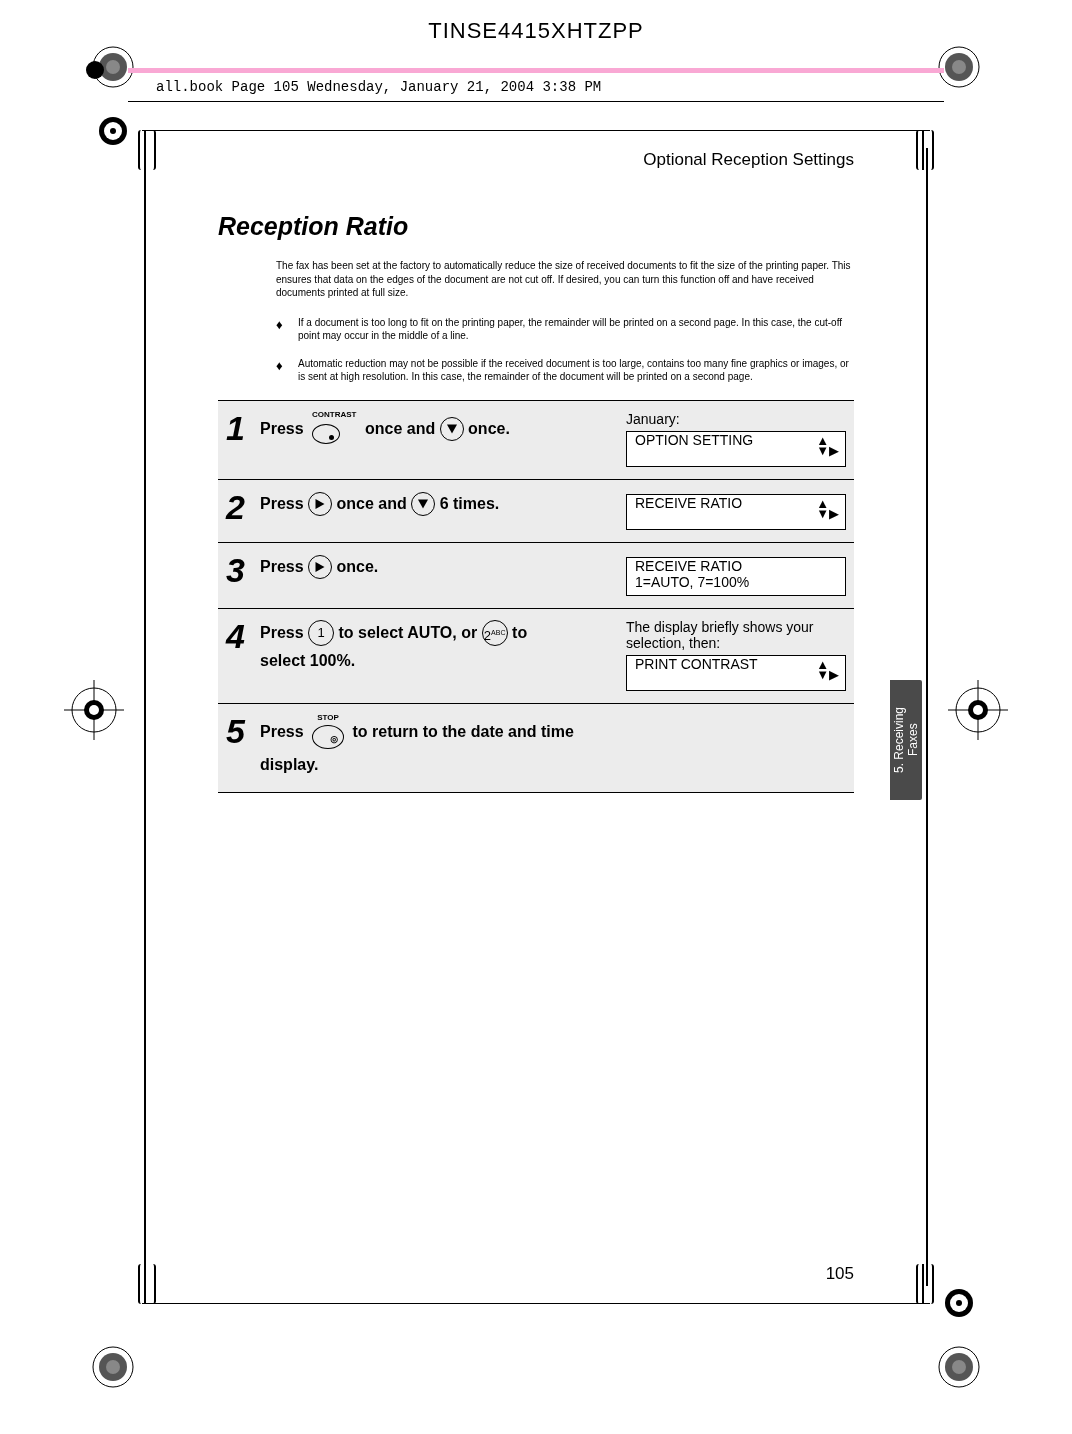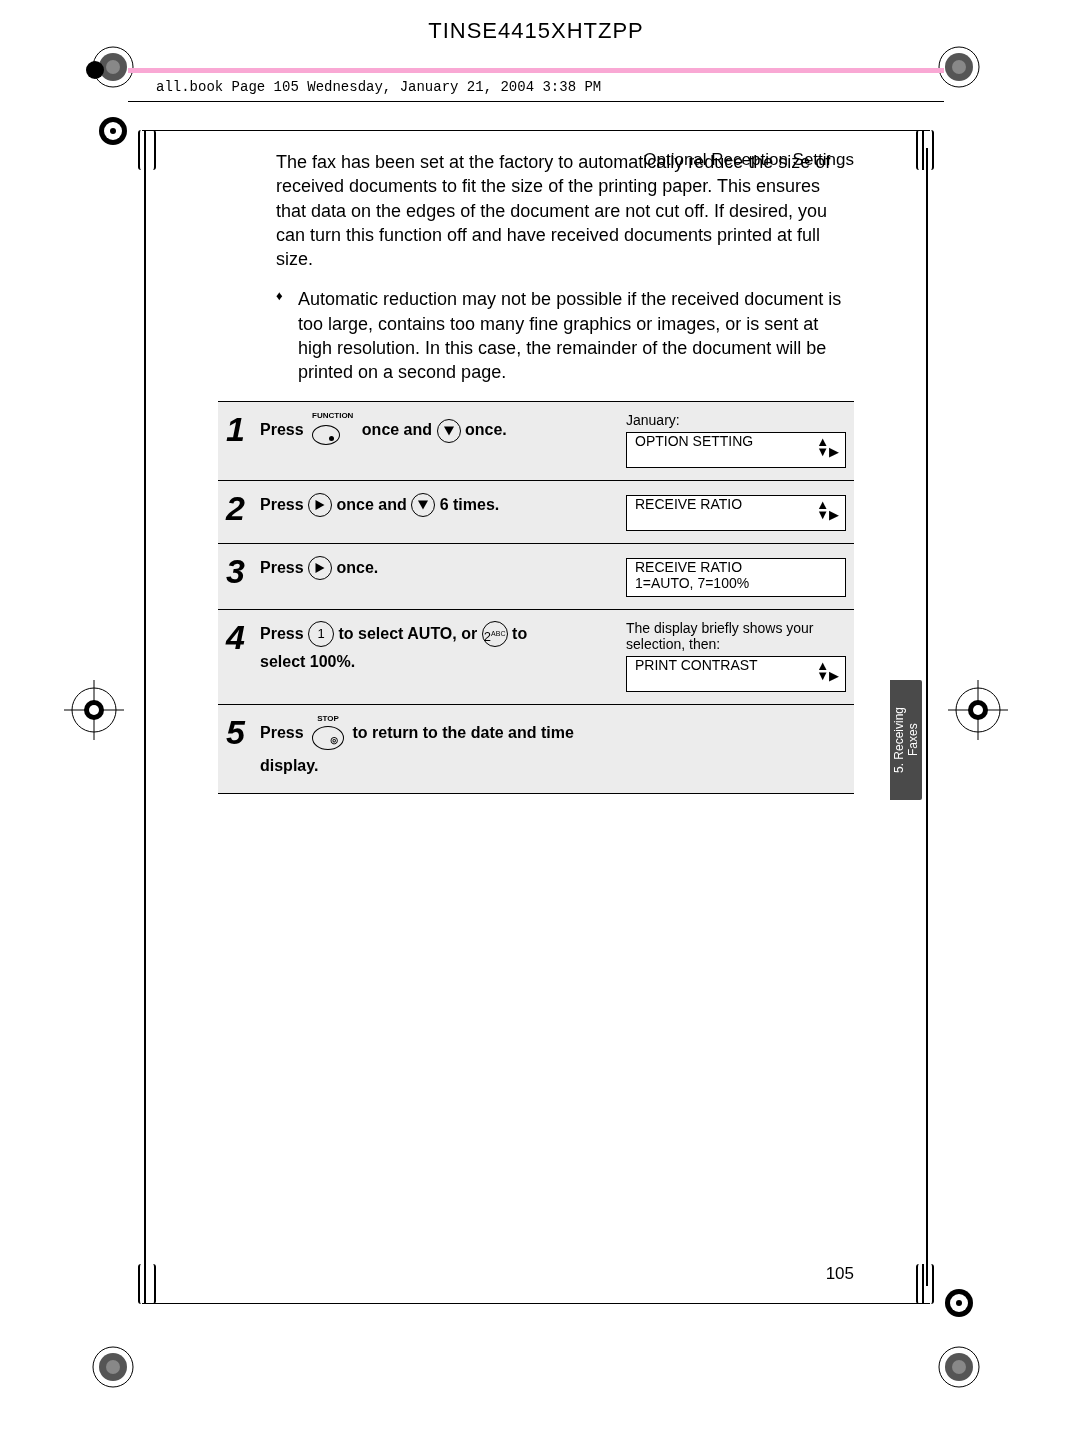--- a/index.html
+++ b/index.html
@@ -29,21 +29,21 @@
 .v-bar-r{position:absolute;right:96px;top:148px;bottom:148px;width:2px;background:#000}
 .hinge{position:absolute;width:14px;height:40px;border-left:2px solid #000;border-right:2px solid #000;border-radius:3px}
 .hinge::before{content:"";position:absolute;left:4px;top:0;bottom:0;width:2px;background:#000}
 .h-tl{left:90px;top:130px}
 .h-bl{left:90px;bottom:130px}
 .h-tr{right:90px;top:130px}
 .h-br{right:90px;bottom:130px}
 .content{position:absolute;left:170px;right:170px;top:150px;bottom:150px}
 .sec-title{position:absolute;top:0;right:0;font-size:17px}
 .h2{font-style:italic;font-weight:bold;font-size:25px;margin-top:62px;margin-bottom:18px}
-.body{font-size:18px;line-height:1.35;margin-left:58px}
+.body{font-size:10px;line-height:1.35;margin-left:58px}
 .body p{margin:0 0 16px 0}
 .body ul{list-style:none;padding:0;margin:0 0 16px 0}
 .body li{position:relative;padding-left:22px;margin-bottom:14px}
 .body li::before{content:"\2666";position:absolute;left:0;top:0;font-size:13px}
 .step{border-top:1.2px solid #000;display:flex;align-items:flex-start;padding:10px 8px 12px 8px;position:relative;background:#ececec}
 .step .num{font:italic bold 34px/1 Arial;width:34px;flex:0 0 34px}
 .step .instr{flex:1;font-weight:bold;font-size:16px;line-height:1.8;padding-right:10px}
 .step .disp{width:220px;flex:0 0 220px;font-size:14px}
 .dbox{border:1.3px solid #000;background:#fff;padding:0 8px 14px 8px;position:relative;margin-top:4px;min-height:20px}
 .dbox .arrows{position:absolute;right:6px;top:4px;font-size:13px;line-height:10px}
@@ -131,34 +131,36 @@
         <line x1="0" y1="30" x2="60" y2="30" stroke="#000"></line>
         <line x1="30" y1="0" x2="30" y2="60" stroke="#000"></line>
         <circle cx="30" cy="30" r="10" fill="#000"></circle>
         <circle cx="30" cy="30" r="5" fill="#fff"></circle>
       </svg></div>
 
   <div class="side-tab">5. Receiving<br>Faxes</div>
 
   <div class="content">
     <div class="sec-title">Optional Reception Settings</div>
+    <div class="h2">Reception Ratio</div>
     <div class="body">
       <p>The fax has been set at the factory to automatically reduce the size of received documents to fit the size of the printing paper. This ensures that data on the edges of the document are not cut off. If desired, you can turn this function off and have received documents printed at full size.</p>
       <ul>
+        <li>If a document is too long to fit on the printing paper, the remainder will be printed on a second page. In this case, the cut-off point may occur in the middle of a line.</li>
         <li>Automatic reduction may not be possible if the received document is too large, contains too many fine graphics or images, or is sent at high resolution. In this case, the remainder of the document will be printed on a second page.</li>
       </ul>
     </div>
 
     <div class="steps-wrap">
 
       <div class="step" style="border-top:none">
         <div class="num">1</div>
         <div class="instr">
           <span>Press </span>
-          <span class="fnbtn"><span class="lbl">FUNCTION</span><span class="ellipse e-func"></span></span>
+          <span class="fnbtn"><span class="lbl">CONTRAST</span><span class="ellipse e-func"></span></span>
           <span> once and </span>
           <span class="ellipse e-arrow"><span class="tri tri-down"></span></span>
           <span> once.</span>
         </div>
         <div class="disp">
           <div>January:</div>
           <div class="dbox">
             <span>OPTION SETTING</span>
             <span class="arrows">▲<br>▼▶</span>
           </div>

